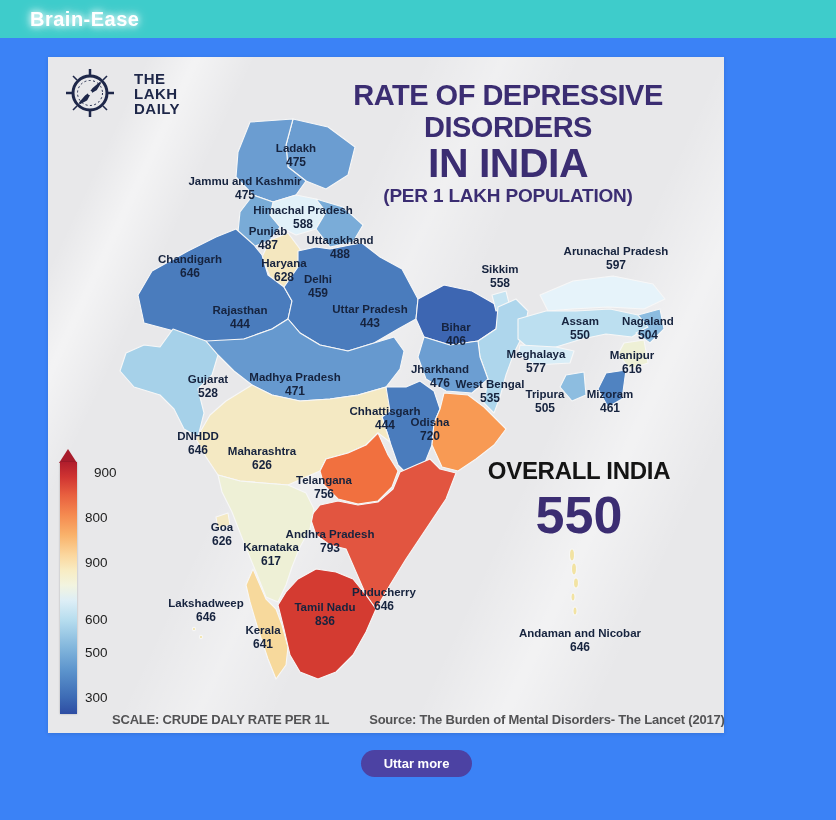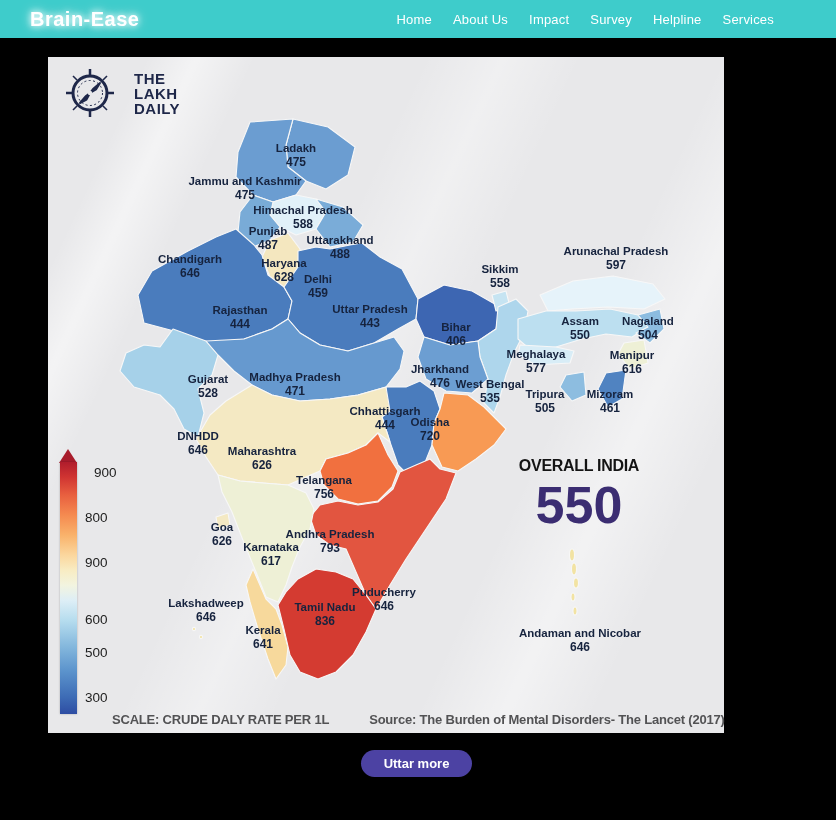--- a/index.html
+++ b/index.html
@@ -1,18 +1,18 @@
 <!DOCTYPE html>
 <html><head>
 <meta charset="utf-8">
 <style>
   html,body{margin:0;padding:0;background:#fff;}
   *{box-sizing:border-box;}
   body{font-family:"Liberation Sans", sans-serif;}
-  #page{position:relative;width:836px;height:820px;background:#000000;overflow:hidden;}
+  #page{position:relative;width:836px;height:820px;background:#3b82f6;overflow:hidden;}
 
   
   #header{position:absolute;left:0;top:0;width:836px;height:38px;display:flex;align-items:center;}
   #brand{margin-left:30px;font-size:20px;font-weight:bold;color:#fff;letter-spacing:.5px;
          text-shadow:0 0 6px rgba(255,255,255,.95),0 0 12px rgba(255,255,255,.8);}
   #nav{margin-left:auto;margin-right:62px;display:flex;gap:21px;}
   #nav a{color:#fff;font-size:13px;text-decoration:none;font-weight:500;letter-spacing:.2px;cursor:pointer;}
 
   
   #map-card{position:absolute;left:48px;top:57px;width:676px;height:676px;
@@ -29,21 +29,21 @@
 
   
   #title-block{position:absolute;left:290px;top:22px;width:340px;text-align:center;color:#3b2d72;}
   .t-line1{font-size:29px;font-weight:bold;letter-spacing:-.5px;line-height:32px;}
   .t-line2{font-size:29px;font-weight:bold;letter-spacing:-.5px;line-height:32px;}
   .t-line3{font-size:41px;font-weight:bold;letter-spacing:-.5px;line-height:40px;}
   .t-sub{font-size:19px;font-weight:bold;letter-spacing:-.2px;margin-top:2px;}
 
   
   #overall{position:absolute;left:411px;top:400px;width:240px;text-align:center;}
-  #overall-label{font-size:16px;font-weight:bold;color:#141414;letter-spacing:-.3px;}
+  #overall-label{font-size:24px;font-weight:bold;color:#141414;letter-spacing:-.3px;}
   #overall-value{font-size:52px;font-weight:bold;color:#3b2d72;line-height:52px;margin-top:4px;}
 
   
   #legend{position:absolute;left:10px;top:392px;width:70px;height:278px;}
   #legend-arrow{position:absolute;left:1px;top:0;width:0;height:0;
     border-left:9px solid transparent;border-right:9px solid transparent;border-bottom:14px solid #a81c2c;}
   #legend-bar{position:absolute;left:2px;top:13px;width:17px;height:252px;
     background:linear-gradient(to top,
       #2e4da3 0%, #3e6db6 7%, #5b93cc 17%, #85b8dd 27%, #b5dcee 37%, #ddeef6 45%,
       #f2f4e0 51%, #f8ecc3 57%, #fbd79e 63%, #f9b26b 71%, #f58a50 79%, #e85f3f 87%,
@@ -66,28 +66,20 @@
     border-radius:14px;background:#4c42a3;color:#fff;font-size:13px;font-weight:bold;
     font-family:"Liberation Sans",sans-serif;cursor:pointer;}
 </style>
 </head>
 <body>
 
 <div id="page">
 
   <div id="header" style="background: rgb(62, 204, 203);">
     <div id="brand">Brain-Ease</div>
-    <div id="nav">
-        <a>Home</a>
-        <a>About Us</a>
-        <a>Impact</a>
-        <a>Survey</a>
-        <a>Helpline</a>
-        <a>Services</a>
-      </div>
   </div>
 
   <div id="map-card">
 
     <div id="logo">
       <svg width="56" height="56" viewBox="0 0 56 56">
         <circle cx="28" cy="28" r="17" fill="none" stroke="#1e2749" stroke-width="3"></circle>
         <circle cx="28" cy="28" r="12.5" fill="none" stroke="#1e2749" stroke-width="1" stroke-dasharray="2 2.4"></circle>
         <line x1="28" y1="4" x2="28" y2="11" stroke="#1e2749" stroke-width="2.5"></line>
         <line x1="28" y1="45" x2="28" y2="52" stroke="#1e2749" stroke-width="2.5"></line>
@@ -101,20 +93,26 @@
         <polygon points="38,18 31,24 28,28 24,31 18,38 24.5,34.5 28,28 34,24.5" fill="#1e2749" stroke="#1e2749" stroke-width="2" stroke-linejoin="round"></polygon>
         <circle cx="28" cy="28" r="2.2" fill="#e8e8ea"></circle>
       </svg>
       <div id="logo-text">
         <div>THE</div>
         <div>LAKH</div>
         <div>DAILY</div>
       </div>
     </div>
 
+    <div id="title-block">
+      <div class="t-line1">RATE OF DEPRESSIVE</div>
+      <div class="t-line2">DISORDERS</div>
+      <div class="t-line3">IN INDIA</div>
+      <div class="t-sub">(PER 1 LAKH POPULATION)</div>
+    </div>
 
     <svg id="india-map" width="676" height="676" viewBox="0 0 676 676">
       <g id="states-layer">
         <path d="M245,62 L280,70 L307,90 L300,118 L278,132 L258,124 L240,110 L238,88 Z" fill="#6b9dd1"></path>
         <path d="M202,65 L245,62 L238,88 L240,110 L258,124 L248,138 L225,145 L205,138 L188,120 L190,95 Z" fill="#6b9dd1"></path>
         <path d="M225,145 L248,138 L268,142 L278,155 L268,172 L248,178 L232,170 L222,158 Z" fill="#e1f1f9"></path>
         <path d="M205,138 L225,145 L222,158 L232,170 L222,183 L205,190 L190,175 L192,155 Z" fill="#79abd7"></path>
         <path d="M268,142 L295,150 L315,168 L305,185 L282,190 L268,172 L278,155 Z" fill="#7aacd8"></path>
         <path d="M222,183 L240,176 L252,192 L250,212 L238,232 L222,220 L214,200 Z" fill="#f4e7bf"></path>
         <path d="M248,215 L258,212 L262,224 L252,230 Z" fill="#4f81c0"></path>

